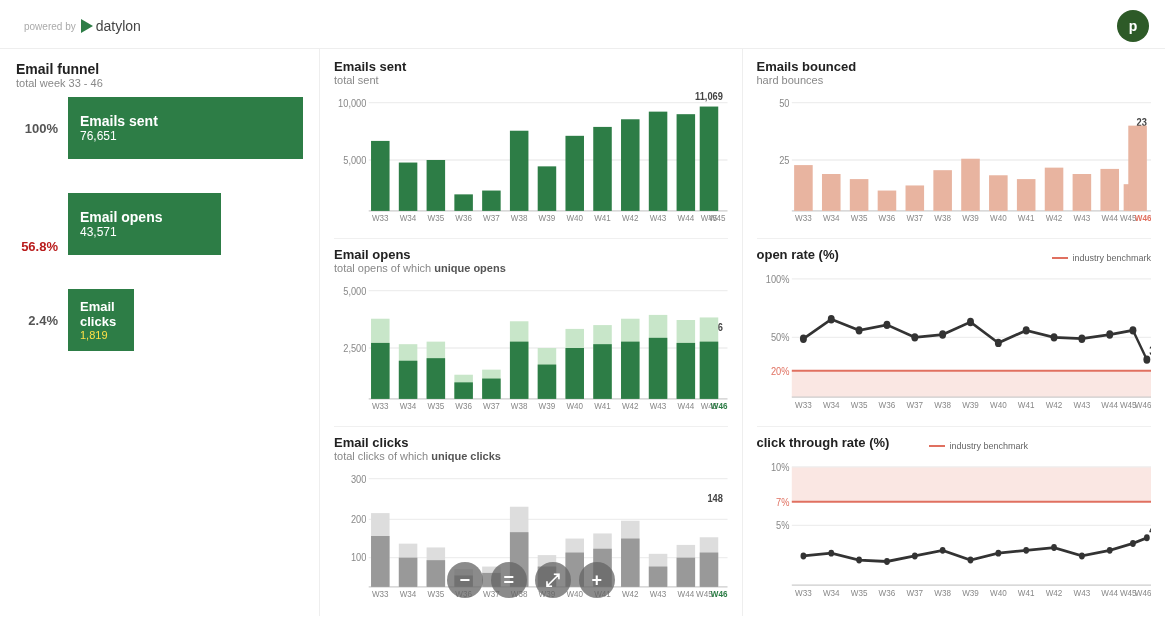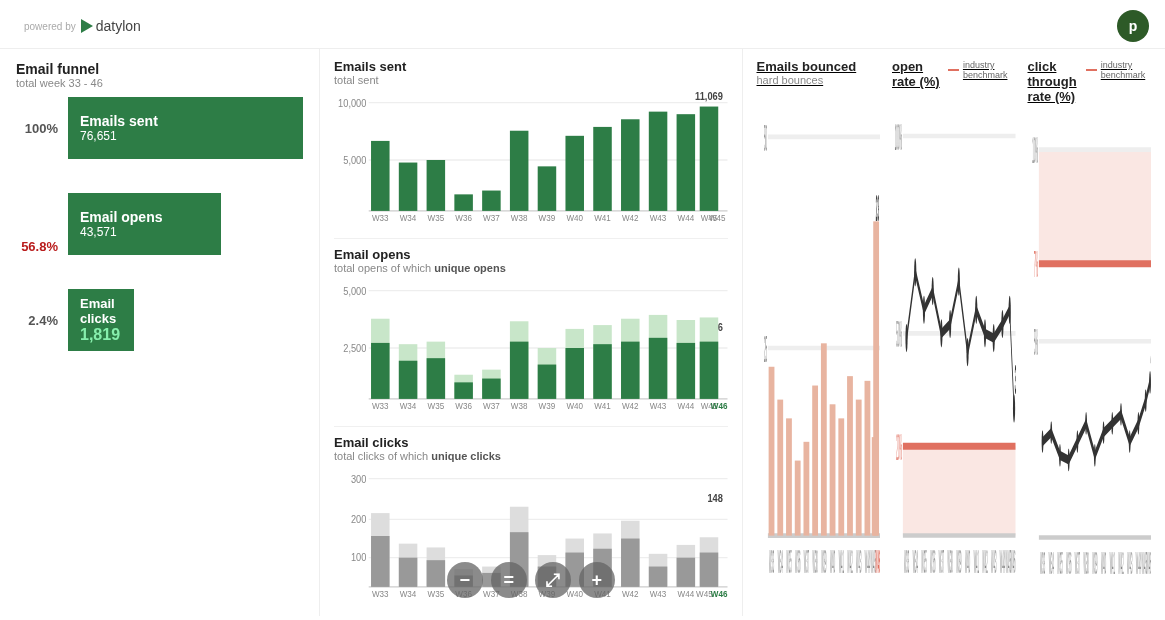--- a/index.html
+++ b/index.html
@@ -47,23 +47,23 @@
     }
     .chart-section { flex: 1; display: flex; flex-direction: column; }
     .section-title { font-size: 13px; font-weight: bold; color: #222; }
     .section-subtitle { font-size: 11px; color: #888; margin-bottom: 4px; }
     .section-subtitle strong { font-weight: bold; color: #555; }
 
     
     .right-panel {
       padding: 10px 14px;
       display: flex;
+      flex-direction: column;
       gap: 6px;
       overflow: hidden;
-      text-decoration: underline;
     }
 
     
     .chart-wrap { flex: 1; position: relative; }
 
     
     .section-divider { border: none; border-top: 1px solid #f0f0f0; margin: 2px 0; }
 
     
     .zoom-controls {
@@ -145,21 +145,21 @@
             <polygon points="0,0 58%,0 42%,22 0,22" fill="#ddd"></polygon>
           </svg>
         </div>
       </div>
 
       <div class="funnel-row">
         <div class="funnel-pct" style="font-size:13px;color:#555;">2.4%</div>
         <div style="flex:1;">
           <div style="background:#2d7d46; height:62px; display:flex; flex-direction:column; justify-content:center; padding:8px 12px; width:28%;">
             <div style="color:#fff;font-weight:bold;font-size:13px;">Email clicks</div>
-            <div style="color:#86efac;font-size:16px;font-weight:bold;">1,819</div>
+            <div style="color:#fde047;font-size:11px;">1,819</div>
           </div>
         </div>
       </div>
     </div>
   </div>
 
   <div class="middle-panel">
 
     <div class="chart-section">
       <div class="section-title">Emails sent</div>
@@ -438,21 +438,21 @@
           <text x="304" y="103" text-anchor="middle" font-size="7" fill="#888">W44</text>
           <text x="320" y="103" text-anchor="middle" font-size="7" fill="#888">W45</text>
           <text x="340" y="103" text-anchor="end" font-size="7" fill="#888">W46</text>
         </svg>
       </div>
     </div>
 
     <hr class="section-divider">
 
     <div class="chart-section">
-      <div style="display:flex; justify-content:space-between; align-items:baseline;">
+      <div style="display:flex; justify-content:flex-start; align-items:baseline;gap:40px;">
         <div class="section-title">click through rate (%)</div>
         <div class="legend-wrap">
           <div class="legend-item">
             <div class="legend-line"></div>
             <span>industry benchmark</span>
           </div>
         </div>
       </div>
       <div class="chart-wrap">
         <svg viewBox="0 0 340 110" preserveAspectRatio="none" style="width:100%;height:100%;">

